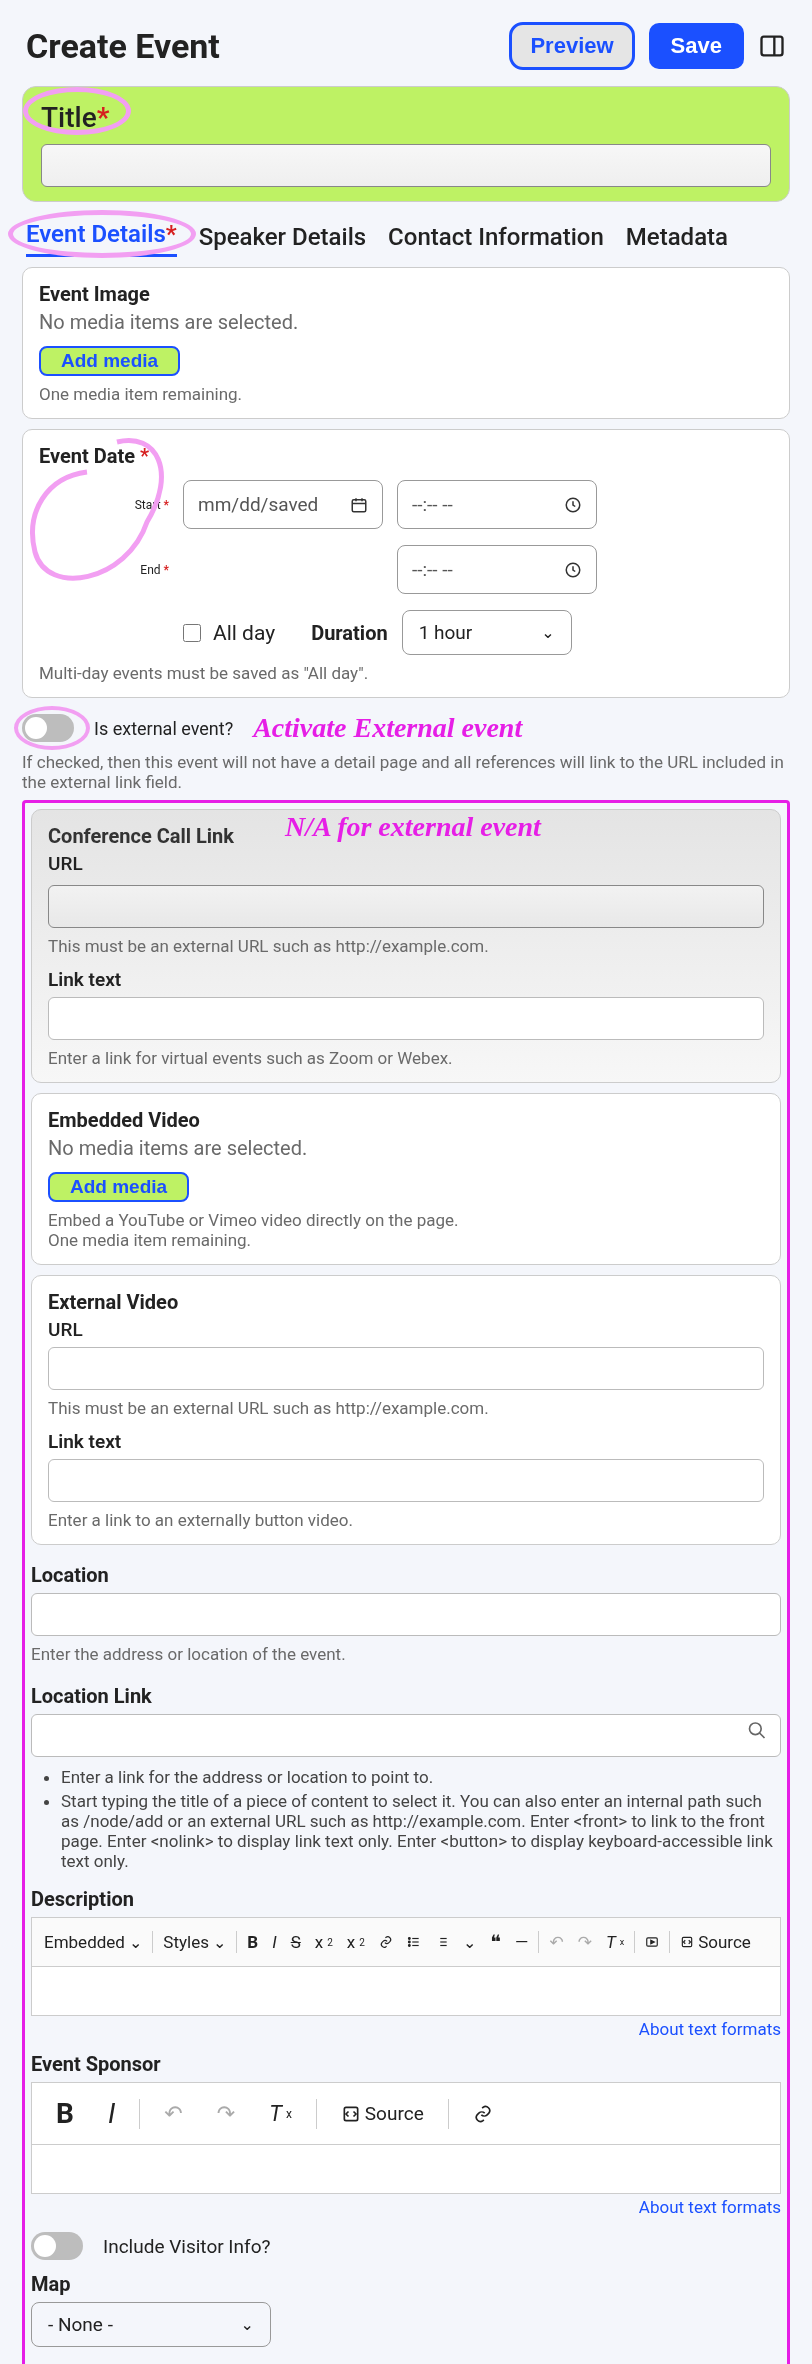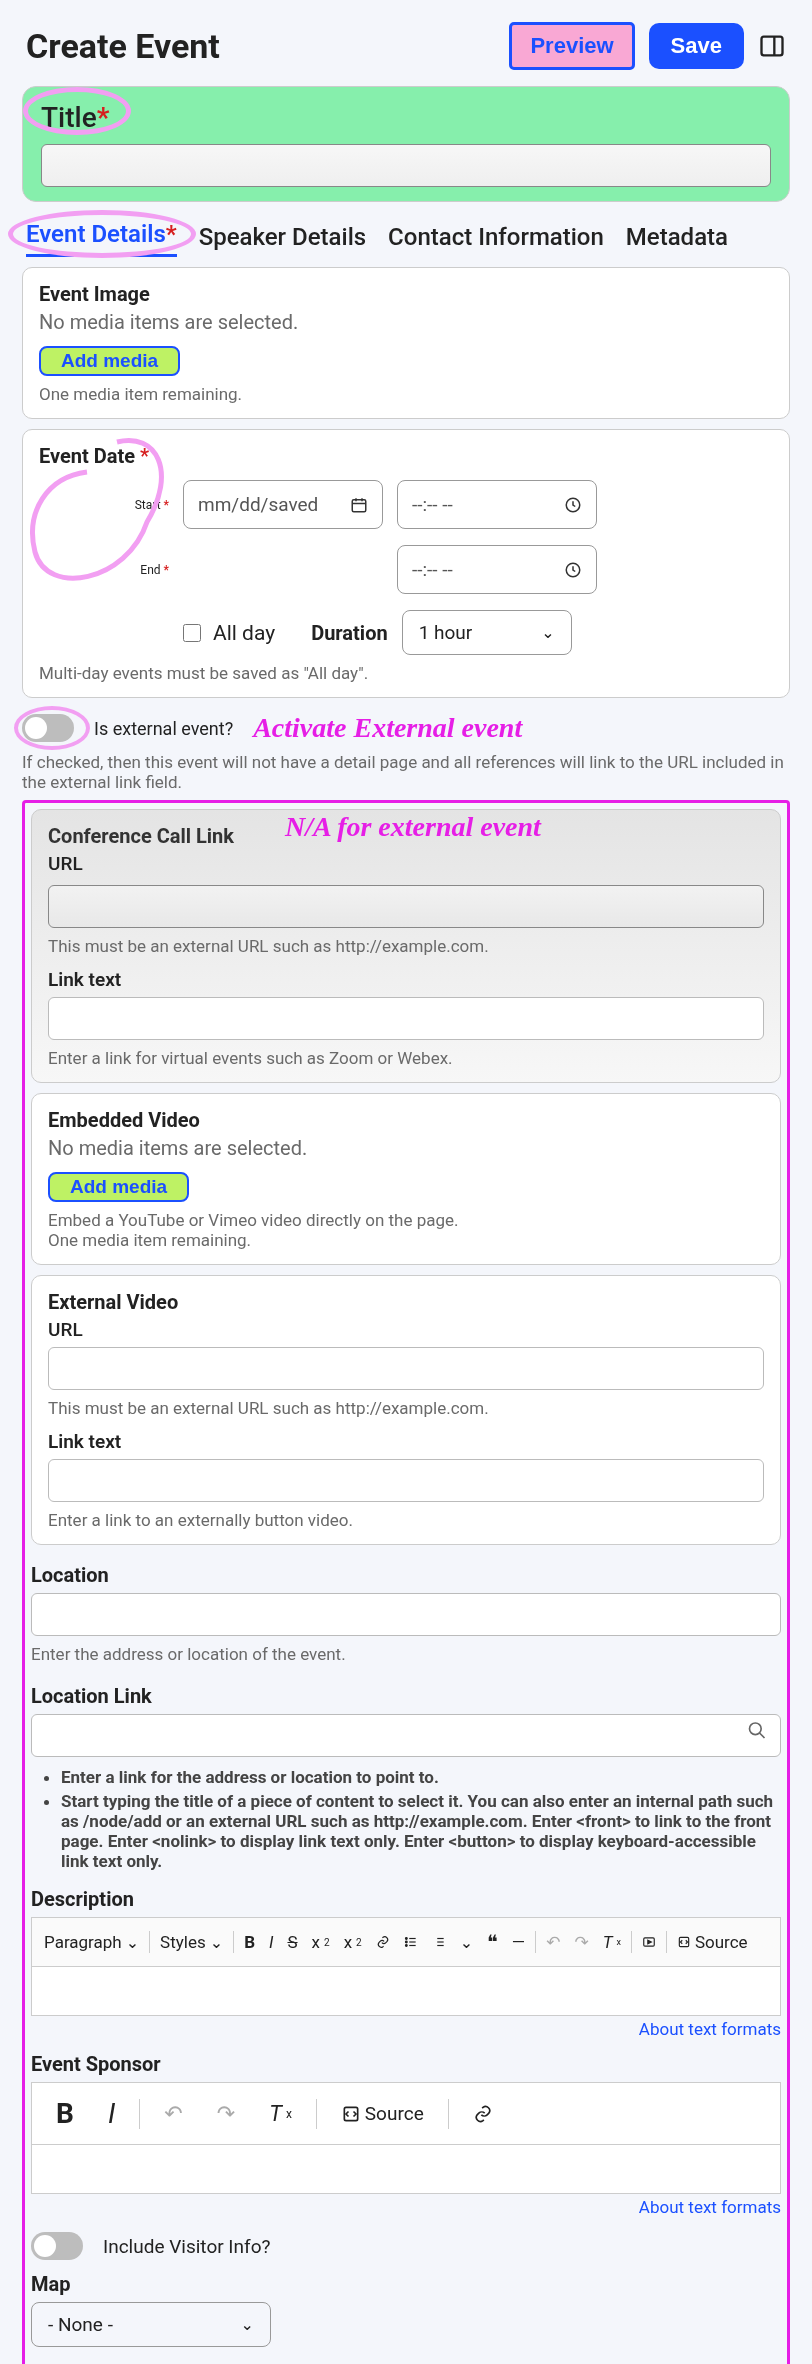--- a/index.html
+++ b/index.html
@@ -12,43 +12,43 @@
 }
 .page { padding: 22px 22px 40px 22px; }
 
 
 .header { display: flex; align-items: center; justify-content: space-between; padding: 0 4px 16px 4px; }
 .header-title { font-size: 34px; font-weight: 700; }
 .header-actions { display: flex; align-items: center; gap: 14px; }
 .btn-preview {
   border: 3px solid #1b50ff;
   color: #1b50ff;
-  background: #f9a8d4;
-  border-radius: 5px;
+  background: #e5e5e5;
+  border-radius: 14px;
   padding: 8px 18px;
   font-size: 22px;
   font-weight: 700;
   cursor: pointer;
 }
 .btn-save {
   border: none;
   color: #fff;
   background: #1b50ff;
   border-radius: 10px;
   padding: 10px 22px;
   font-size: 22px;
   font-weight: 700;
   cursor: pointer;
 }
 .panel-icon { width: 28px; height: 28px; cursor: pointer; }
 .panel-icon svg { width: 100%; height: 100%; stroke: #222; }
 
 
 .card {
-  background: #86efac;
+  background: #bef264;
   border: 1px solid #ccc;
   border-radius: 14px;
   padding: 14px 18px;
 }
 .title-label { font-size: 28px; font-weight: 500; display: inline-block; position: relative; }
 .req { color: #d61f1f; font-weight: 700; }
 .input-text {
   width: 100%;
   border: 1px solid #888;
   border-radius: 6px;
@@ -221,21 +221,21 @@
 .sponsor-toolbar {
   display: flex; align-items: center; gap: 10px;
   border: 1px solid #ccc; border-bottom: none;
   padding: 10px 12px;
   background: #fff;
 }
 .sponsor-toolbar .tb-btn { font-size: 24px; padding: 4px 12px; }
 .sponsor-toolbar .tb-sep { height: 30px; }
 
 
-ul.help-list { margin: 10px 0 0 30px; padding: 0; font-weight: bold; }
+ul.help-list { margin: 10px 0 0 30px; padding: 0; }
 ul.help-list li { font-size: 17px; color: #444; margin-bottom: 4px; }
 
 
 .rel { position: relative; }
 
 .svg-icon { width: 18px; height: 18px; flex-shrink: 0; }
 .svg-icon-sm { width: 14px; height: 14px; flex-shrink: 0; }
 </style>
 </head>
 <body>
@@ -394,21 +394,21 @@
       <ul class="help-list">
         <li>Enter a link for the address or location to point to.</li>
         <li>Start typing the title of a piece of content to select it. You can also enter an internal path such as /node/add or an external URL such as http://example.com. Enter &lt;front&gt; to link to the front page. Enter &lt;nolink&gt; to display link text only. Enter &lt;button&gt; to display keyboard-accessible link text only.</li>
       </ul>
     </div>
 
     <div style="margin-top:16px;">
       <div class="section-label">Description</div>
       <div class="toolbar" style="margin-top:6px;">
         <div class="tb-btn">
-            <span>Paragraph</span> 
+            <span>Embedded</span> 
             <span class="chev">⌄</span>
           </div>
         <div class="tb-sep"></div>
         <div class="tb-btn">
             <span>Styles</span> 
             <span class="chev">⌄</span>
           </div>
         <div class="tb-sep"></div>
         <div class="tb-btn bold">B</div>
         <div class="tb-btn italic">I</div>

